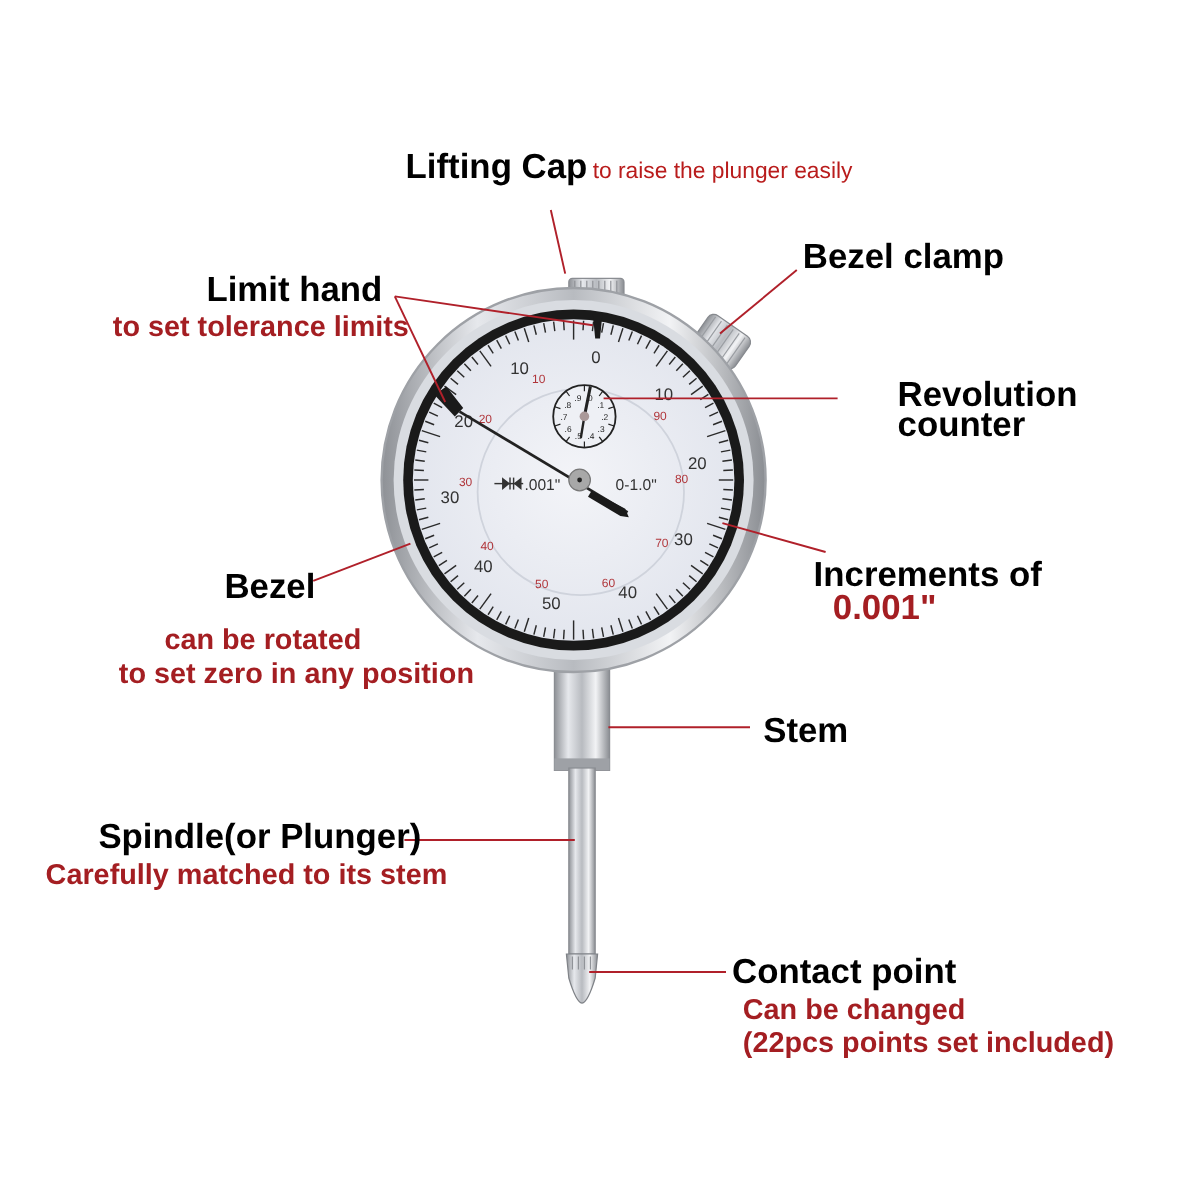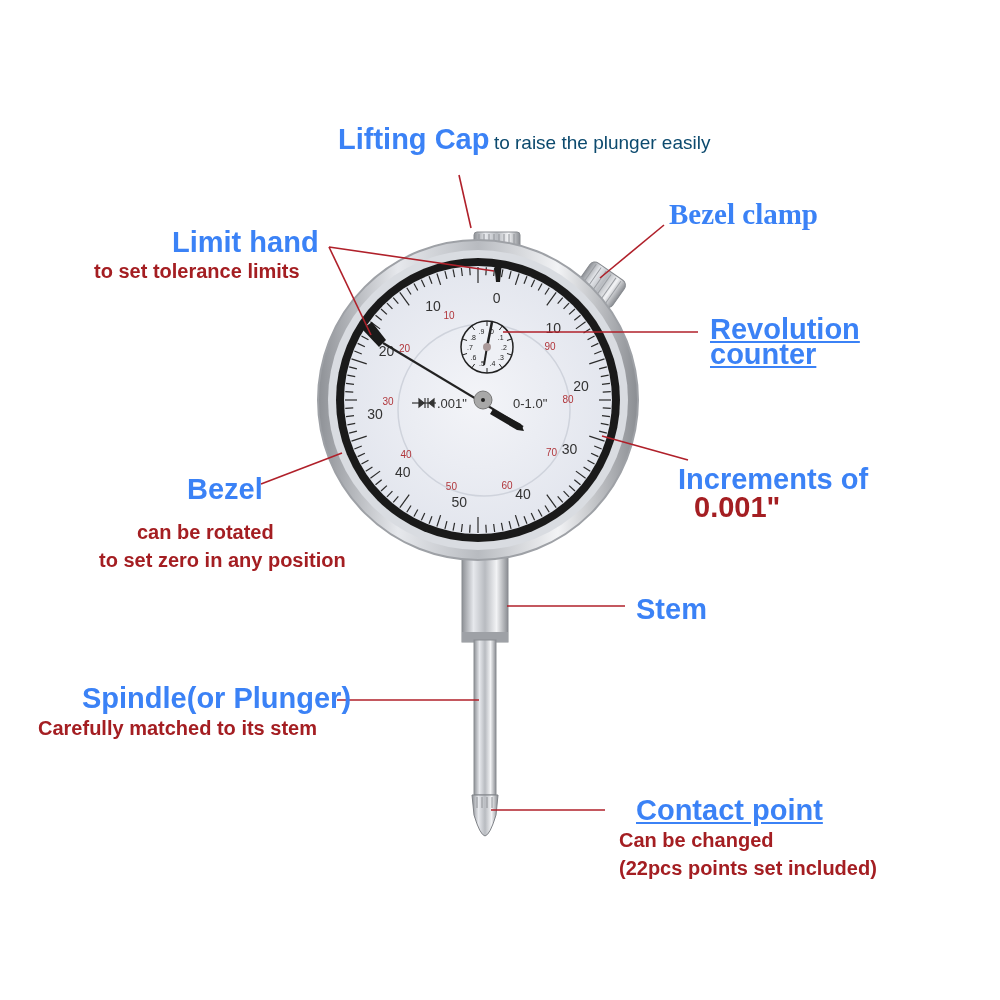--- a/index.html
+++ b/index.html
@@ -1,20 +1,20 @@
 <!DOCTYPE html>
 <html><head>
 <meta charset="utf-8">
 <style>
   html, body { margin:0; padding:0; background:#ffffff; }
   body { width:1000px; height:1000px; position:relative; overflow:hidden; font-family:"Liberation Sans", sans-serif; }
   .lbl { position:absolute; white-space:nowrap; line-height:1; }
-  .title { font-weight:bold; color:#3b82f6; font-size:29px; }
-  .sub { font-weight:bold; color:#a41e22; font-size:20px; }
-  .note { color:#0c4a6e; font-size:19px; font-weight:normal; }
+  .title { font-weight:bold; color:#000000; font-size:29px; }
+  .sub { font-weight:bold; color:#a41e22; font-size:24px; }
+  .note { color:#b91c1c; font-size:19px; font-weight:normal; }
   svg.art { position:absolute; left:0; top:0; }
 </style>
 </head>
 <body>
 
 <svg class="art" width="1000" height="1000" viewBox="0 0 1000 1000">
   <defs>
     <linearGradient id="chromeV" x1="0" x2="1" y1="0" y2="0">
       <stop offset="0" stop-color="#8e9196"></stop>
       <stop offset="0.25" stop-color="#e6e8ec"></stop>
@@ -270,37 +270,37 @@
     <line x1="337" y1="700" x2="479" y2="700"></line>
     <line x1="491" y1="810" x2="605" y2="810"></line>
   </g>
 </svg>
 
 <div class="lbl" style="left:338px;top:125px;">
   <span class="title">Lifting Cap</span>
   <span class="note">to raise the plunger easily</span>
 </div>
 
-<div class="lbl title" style="left:669px;top:200px;font-family:Liberation Serif, serif;">Bezel clamp</div>
+<div class="lbl title" style="left:669px;top:200px;">Bezel clamp</div>
 
 <div class="lbl title" style="left:172px;top:228px;">Limit hand</div>
 <div class="lbl sub" style="left:94px;top:261px;">to set tolerance limits</div>
 
-<div class="lbl title" style="left:710px;top:317px;line-height:25px;text-decoration:underline;">
+<div class="lbl title" style="left:748px;top:317px;line-height:25px;">
   <div>Revolution</div>
   <div>counter</div>
 </div>
 
 <div class="lbl title" style="left:678px;top:465px;">Increments of</div>
 <div class="lbl title" style="left:694px;top:493px;color:#a41e22;">0.001"</div>
 
 <div class="lbl title" style="left:187px;top:475px;">Bezel</div>
 <div class="lbl sub" style="left:137px;top:522px;">can be rotated</div>
 <div class="lbl sub" style="left:99px;top:550px;">to set zero in any position</div>
 
 <div class="lbl title" style="left:636px;top:595px;text-align:right;">Stem</div>
 
 <div class="lbl title" style="left:38px;top:684px;margin-left:44px;">Spindle(or Plunger)</div>
 <div class="lbl sub" style="left:38px;top:718px;">Carefully matched to its stem</div>
 
-<div class="lbl title" style="left:636px;top:796px;text-decoration:underline;">Contact point</div>
+<div class="lbl title" style="left:610px;top:796px;">Contact point</div>
 <div class="lbl sub" style="left:619px;top:830px;">Can be changed</div>
 <div class="lbl sub" style="left:619px;top:858px;">(22pcs points set included)</div>
 
 </body></html>

